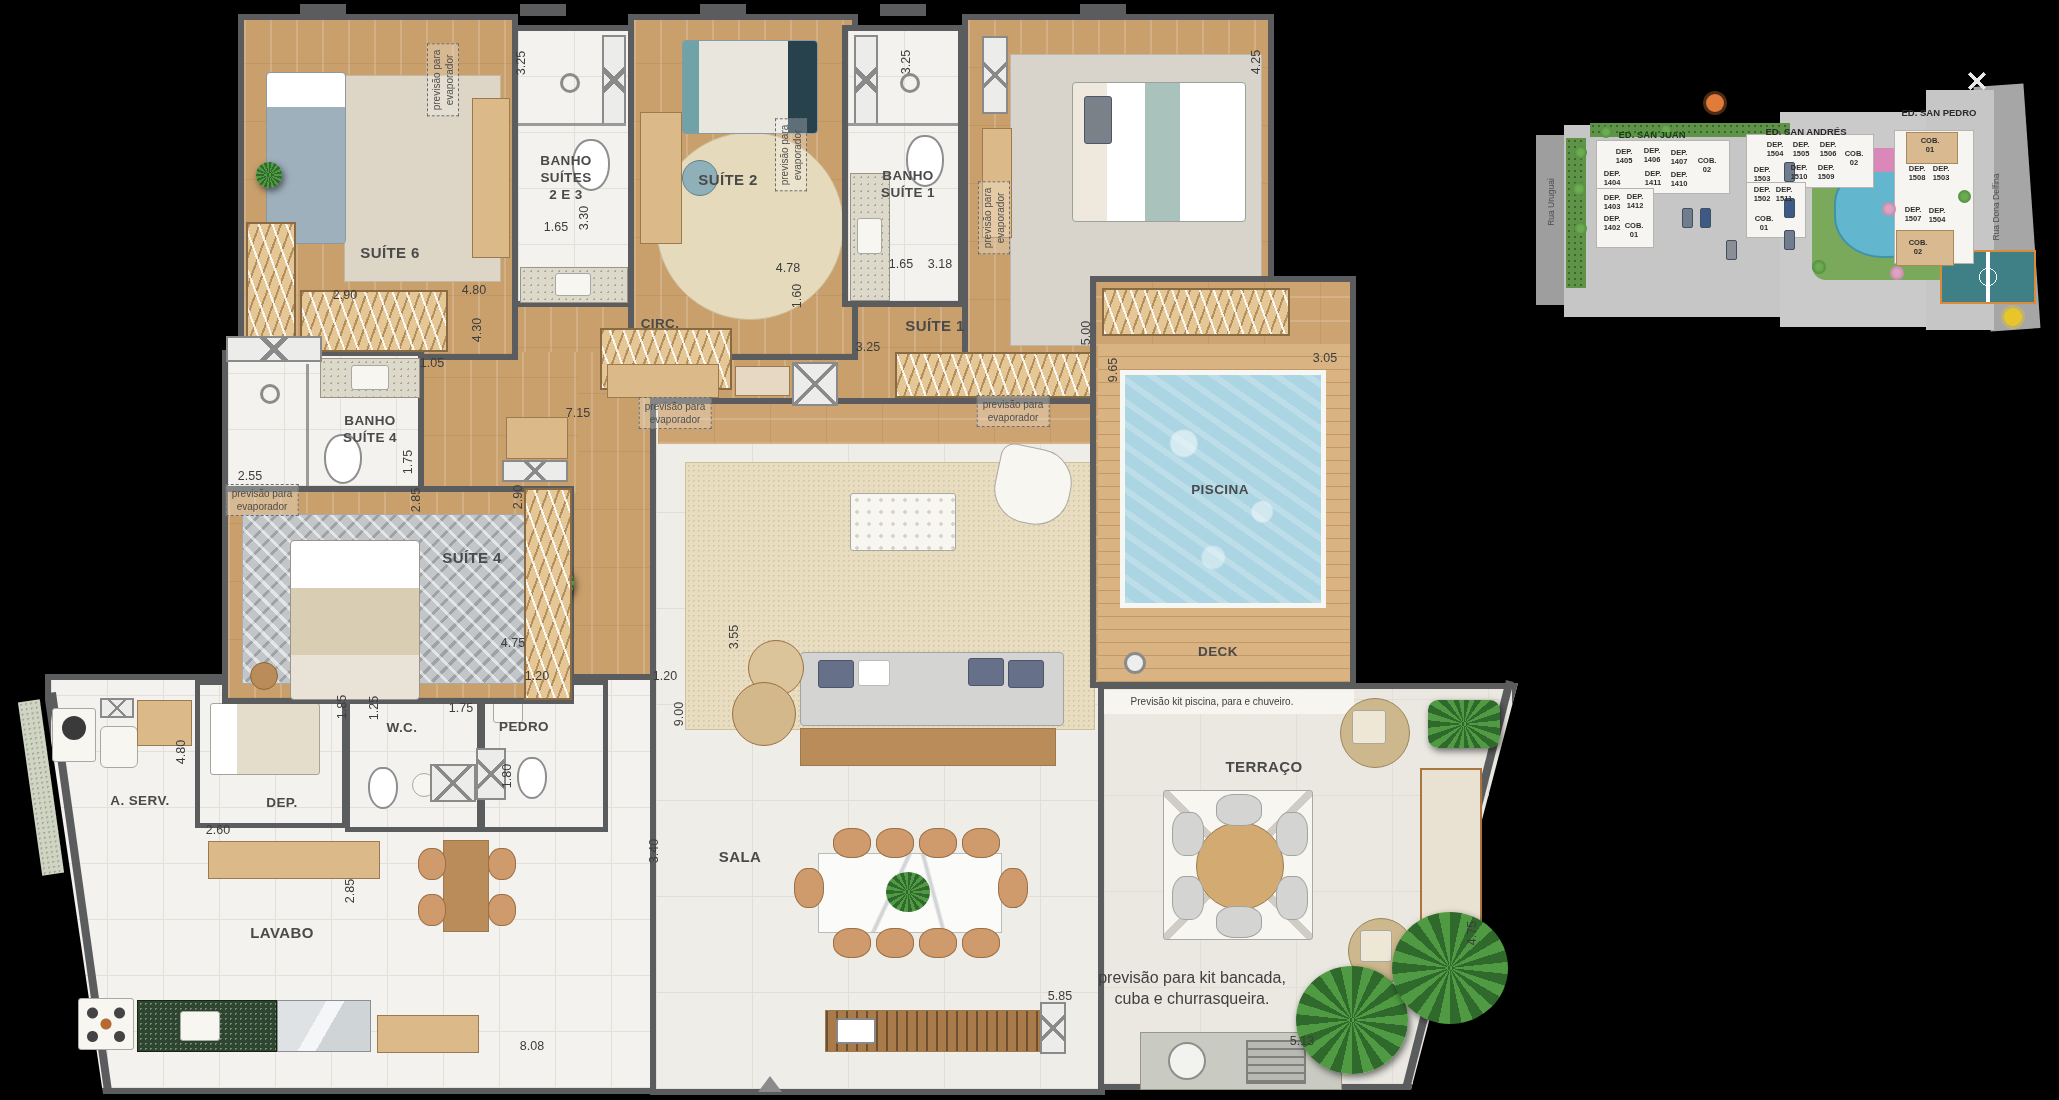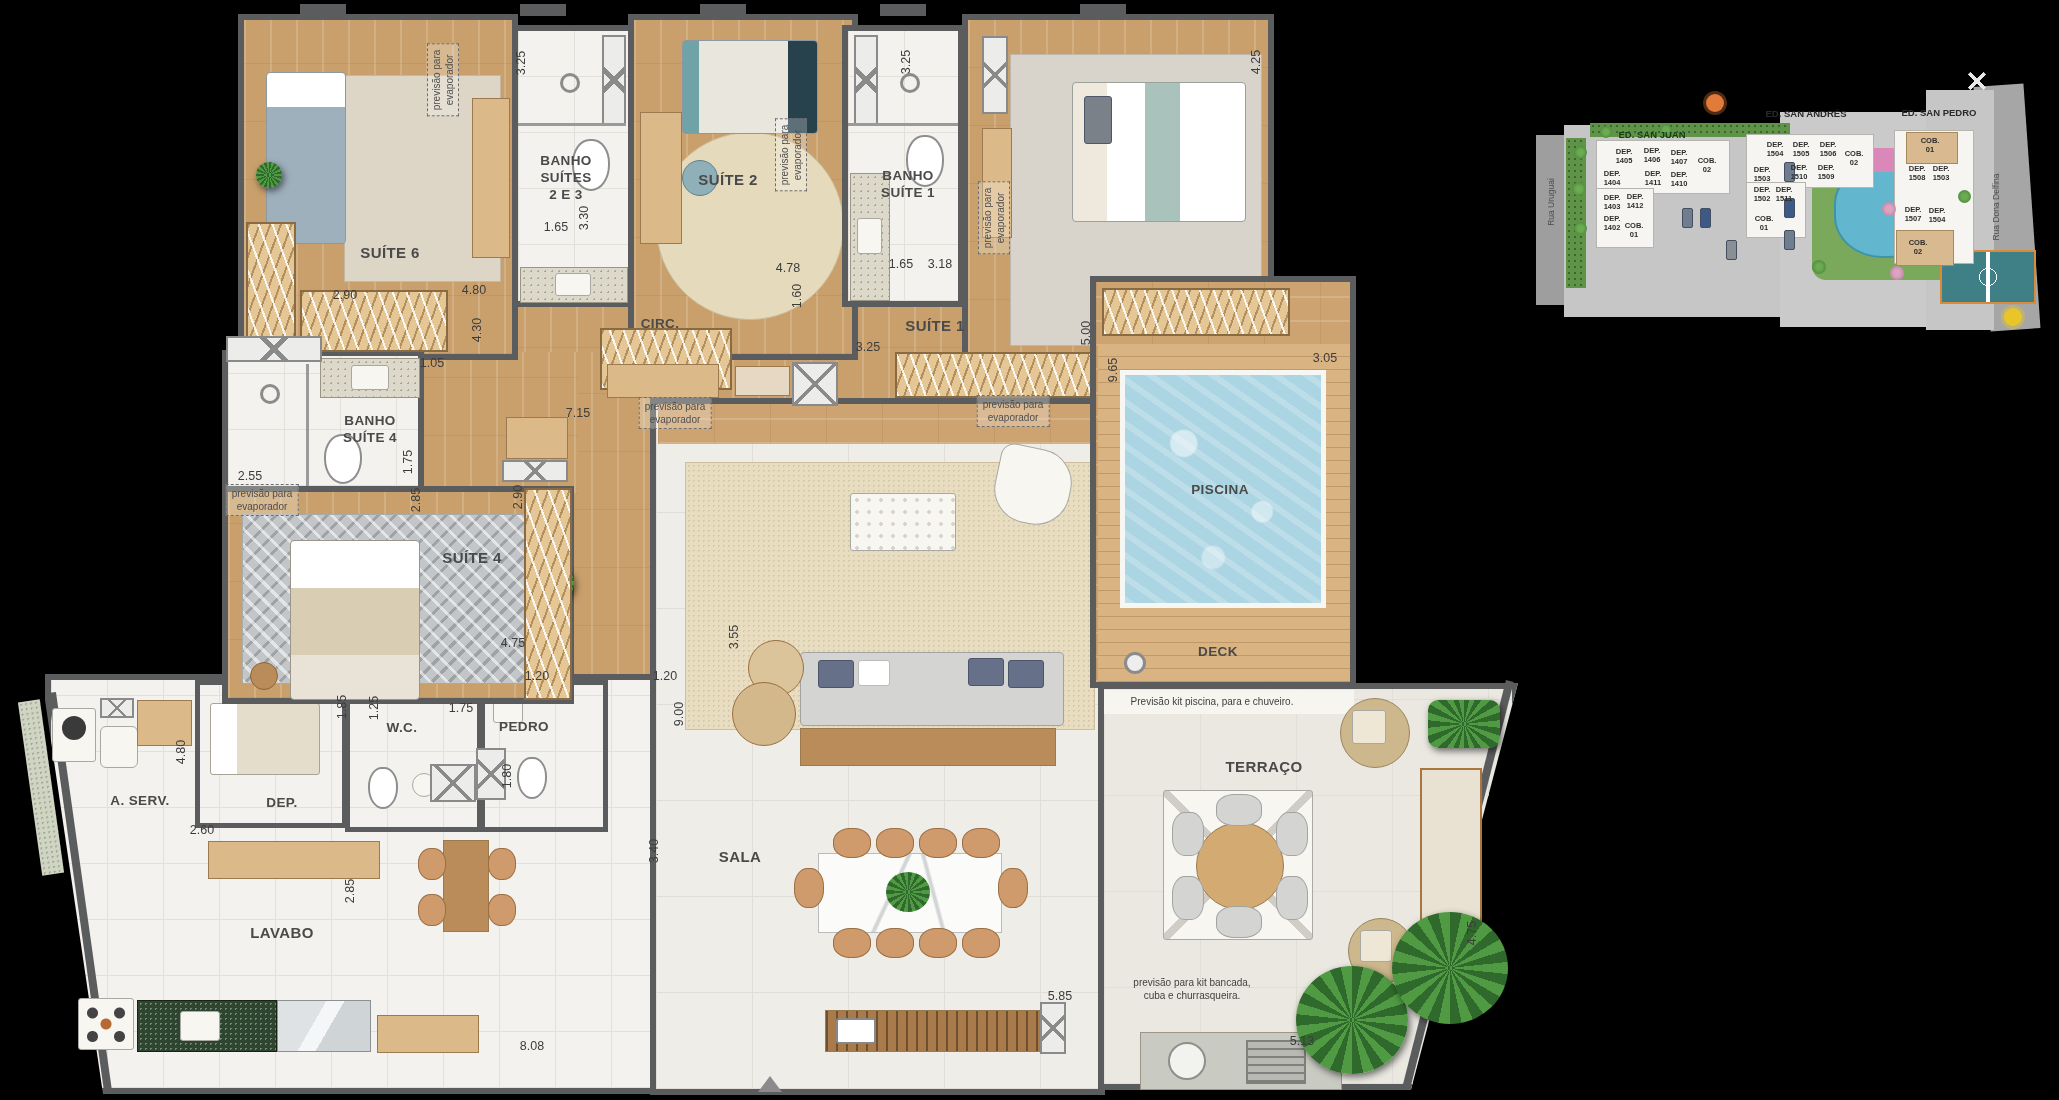--- a/index.html
+++ b/index.html
@@ -51,21 +51,21 @@
   .toilet{background:#fff;border:2px solid #8e8e8e;border-radius:46% 46% 50% 50%;box-sizing:border-box;}
   
   .rlabel{position:absolute;transform:translate(-50%,-50%);font-weight:bold;font-size:15px;
     color:#4a4a4a;letter-spacing:.4px;text-align:center;white-space:pre-line;line-height:1.25;z-index:40;}
   .rlabel.sm{font-size:13.5px;}
   .dim{position:absolute;transform:translate(-50%,-50%);font-size:12.5px;color:#3d3d3d;z-index:40;white-space:nowrap;}
   .dim.v{transform:translate(-50%,-50%) rotate(-90deg);}
   .note{position:absolute;transform:translate(-50%,-50%);font-size:10px;color:#4e4e4e;text-align:center;
     white-space:pre-line;border:1px dashed #6e6e6e;padding:2px 5px;line-height:1.3;z-index:40;background:rgba(255,255,255,.25);}
   .note.v{transform:translate(-50%,-50%) rotate(-90deg);}
-  .plain{position:absolute;transform:translate(-50%,-50%);font-size:10px;color:#3f3f3f;text-align:center;white-space:pre-line;z-index:40;line-height:1.3;}
+  .plain{position:absolute;transform:translate(-50%,-50%);font-size:16px;color:#3f3f3f;text-align:center;white-space:pre-line;z-index:40;line-height:1.3;}
   
   .unit{position:absolute;transform:translate(-50%,-50%);font-size:7.5px;font-weight:bold;color:#2d2d2d;
     text-align:center;white-space:pre-line;line-height:1.15;z-index:40;}
   .bname{position:absolute;transform:translate(-50%,-50%);font-size:9.5px;font-weight:bold;color:#2a2a2a;z-index:40;white-space:nowrap;}
   .street{position:absolute;transform:translate(-50%,-50%) rotate(-90deg);font-size:8.5px;color:#4d4d4d;z-index:40;white-space:nowrap;}
   .ground{background:#c6c6c6;}
   .bldg{background:#f6f5f2;border:1px solid #b5b4af;}
   .hedge{background:#5f9348;background-image:radial-gradient(rgba(20,60,15,.5) 1.5px,rgba(0,0,0,0) 1.5px);background-size:6px 6px;}
   .tree{border-radius:50%;background:radial-gradient(circle,#6cab52 30%,#3e7a32 100%);}
   .ptree{border-radius:50%;background:radial-gradient(circle,#dba4c0 30%,#b97898 100%);}
@@ -303,21 +303,21 @@
   <span class="dim" style="left:513px;top:643px;">4.75</span>
   <span class="dim v" style="left:734px;top:637px;">3.55</span>
   <span class="dim" style="left:537px;top:676px;">1.20</span>
   <span class="dim" style="left:665px;top:676px;">1.20</span>
   <span class="dim v" style="left:679px;top:714px;">9.00</span>
   <span class="dim v" style="left:342px;top:707px;">1.85</span>
   <span class="dim v" style="left:374px;top:708px;">1.25</span>
   <span class="dim" style="left:461px;top:708px;">1.75</span>
   <span class="dim v" style="left:507px;top:776px;">1.80</span>
   <span class="dim v" style="left:181px;top:752px;">4.80</span>
-  <span class="dim" style="left:202px;top:830px;">2.60</span>
+  <span class="dim" style="left:218px;top:830px;">2.60</span>
   <span class="dim v" style="left:350px;top:891px;">2.85</span>
   <span class="dim v" style="left:654px;top:851px;">3.40</span>
   <span class="dim" style="left:532px;top:1046px;">8.08</span>
   <span class="dim" style="left:1060px;top:996px;">5.85</span>
   <span class="dim" style="left:1302px;top:1041px;z-index:41;">5.13</span>
   <span class="dim v" style="left:1472px;top:933px;z-index:41;">4.75</span>
 
   <span class="note v" style="left:443px;top:80px;">previsão para
 evaporador</span>
   <span class="note v" style="left:791px;top:155px;">previsão para
@@ -374,21 +374,21 @@
     <div class="abs car" style="left:254px;top:92px;width:9px;height:18px;"></div>
     <div class="abs car" style="left:254px;top:128px;width:9px;height:18px;background:#3c5a85;"></div>
     <div class="abs car" style="left:254px;top:160px;width:9px;height:18px;"></div>
 
     <div class="abs" style="left:176px;top:24px;width:18px;height:18px;border-radius:50%;background:#e07b39;box-shadow:0 0 0 3px rgba(224,123,57,.35);"></div>
     <div class="abs" style="left:436px;top:0px;width:22px;height:22px;background:linear-gradient(0deg,rgba(0,0,0,0) 42%,#e8e8e8 42% 58%,rgba(0,0,0,0) 58%),linear-gradient(90deg,rgba(0,0,0,0) 42%,#e8e8e8 42% 58%,rgba(0,0,0,0) 58%);transform:rotate(45deg);"></div>
     <div class="abs" style="left:474px;top:238px;width:18px;height:18px;border-radius:50%;background:#e8c62a;box-shadow:0 0 0 3px rgba(232,198,42,.4);"></div>
   </div>
 
   <span class="bname" style="left:1652px;top:134px;color:#163d14;">ED. SAN JUAN</span>
-  <span class="bname" style="left:1806px;top:113px;">ED. SAN ANDRÉS</span>
+  <span class="bname" style="left:1806px;top:131px;">ED. SAN ANDRÉS</span>
   <span class="bname" style="left:1939px;top:112px;">ED. SAN PEDRO</span>
   <span class="street" style="left:1551px;top:202px;">Rua Uruguai</span>
   <span class="street" style="left:1996px;top:207px;">Rua Dona Delfina</span>
 
   <span class="unit" style="left:1624px;top:157px;">DEP.
 1405</span>
   <span class="unit" style="left:1652px;top:156px;">DEP.
 1406</span>
   <span class="unit" style="left:1679px;top:158px;">DEP.
 1407</span>

